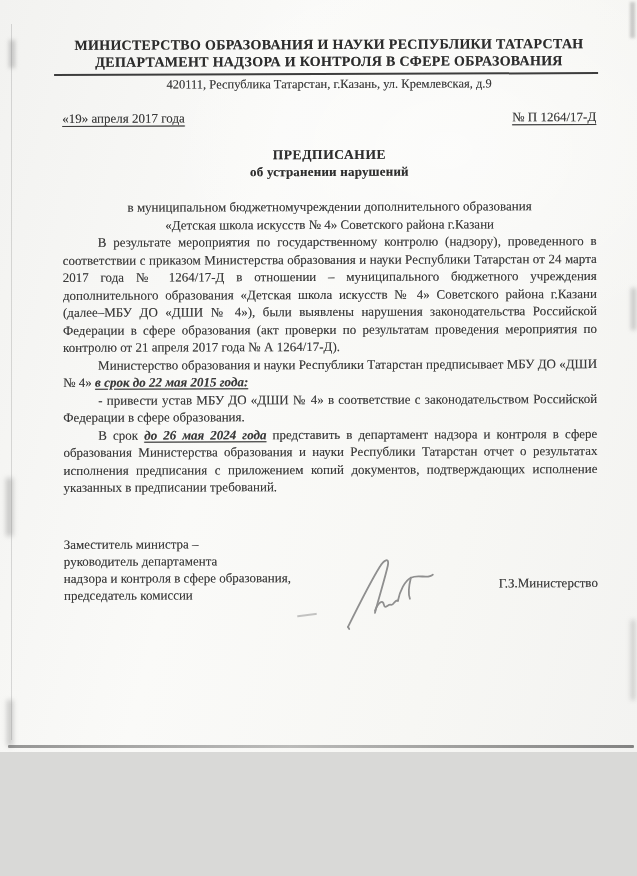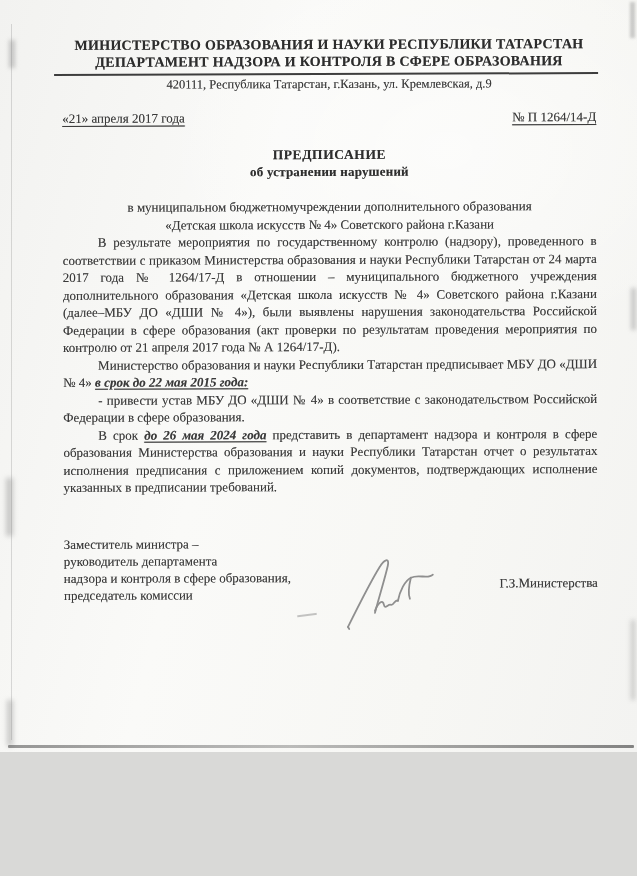--- a/index.html
+++ b/index.html
@@ -87,22 +87,22 @@
   <div class="doc">
 
     <div class="org-header">
       <div>МИНИСТЕРСТВО ОБРАЗОВАНИЯ И НАУКИ РЕСПУБЛИКИ ТАТАРСТАН</div>
       <div>ДЕПАРТАМЕНТ НАДЗОРА И КОНТРОЛЯ В СФЕРЕ ОБРАЗОВАНИЯ</div>
     </div>
     <hr class="org-rule">
     <div class="org-address">420111, Республика Татарстан, г.Казань, ул. Кремлевская, д.9</div>
 
     <div class="meta-row">
-      <span class="u">«21» апреля 2017 года</span>
-      <span class="u">№ П 1264/14-Д</span>
+      <span class="u">«19» апреля 2017 года</span>
+      <span class="u">№ П 1264/17-Д</span>
     </div>
 
     <div class="doc-title">
       <div class="main">ПРЕДПИСАНИЕ</div>
       <div class="sub">об устранении нарушений</div>
     </div>
 
     <div class="doc-subtitle">
       <div>в муниципальном бюджетномучреждении дополнительного образования</div>
       <div>«Детская школа искусств № 4» Советского района г.Казани</div>
@@ -128,17 +128,17 @@
           <g fill="none" stroke="#8f8f8f" stroke-width="1.8" stroke-linecap="round">
             <path d="M8 74 C 16 58, 30 30, 40 14 C 44 7, 50 4, 48 13 C 45 26, 38 48, 35 60"></path>
             <path d="M35 58 C 38 50, 43 46, 44 52 C 45 57, 48 51, 51 52 C 54 53, 55 46, 58 48"></path>
             <path d="M58 48 C 60 38, 65 28, 71 25 C 79 21, 88 27, 93 22"></path>
             <path d="M71 25 C 69 33, 68 41, 70 46"></path>
             <path d="M8 74 l 1.2 2"></path>
           </g>
         </svg>
       </div>
 
-      <div class="sig-name">Г.З.Министерства</div>
+      <div class="sig-name">Г.З.Министерство</div>
     </div>
 
   </div>
 </div>
 
 </body></html>

